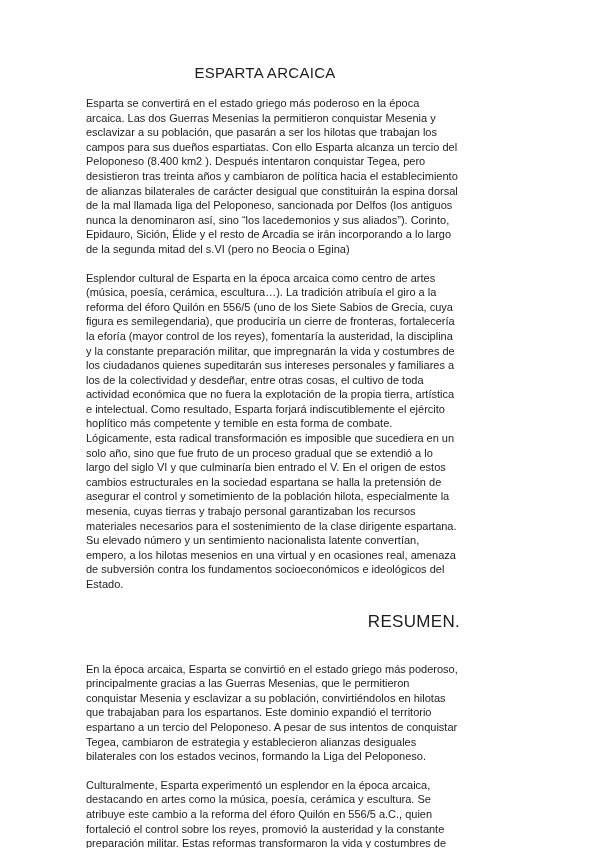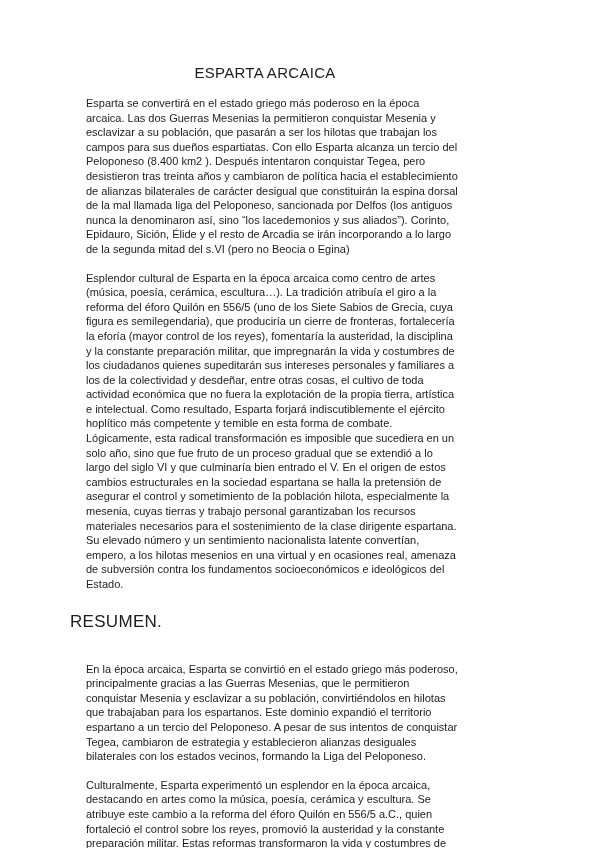--- a/index.html
+++ b/index.html
@@ -33,21 +33,21 @@
     font-size: 11px;
     line-height: 14.6px;
     margin: 0 0 14px 16px;
     text-align: left;
     color: #1c1c1c;
   }
   .section-heading {
     font-size: 17px;
     font-weight: 400;
     letter-spacing: 0.3px;
-    text-align: left;
+    text-align: right;
     margin: 20px 0 30px 0;
     color: #1c1c1c;
   }
 </style>
 </head>
 <body>
 
 <div class="page">
   <h1 class="doc-title">ESPARTA ARCAICA</h1>
 

